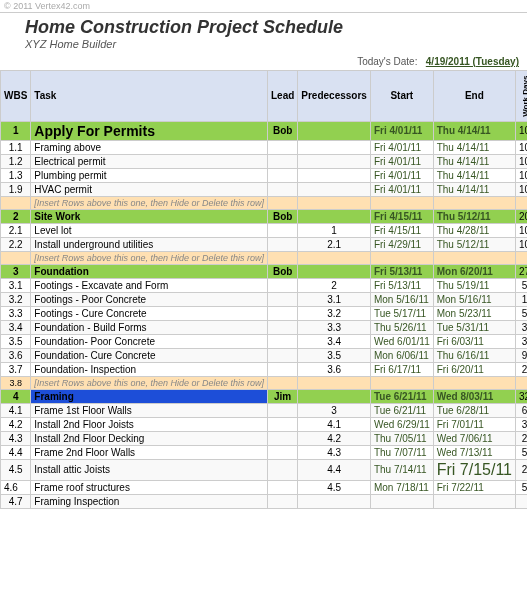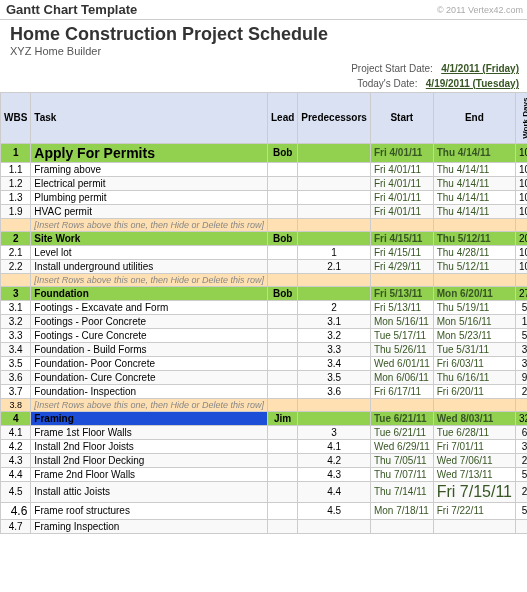--- a/index.html
+++ b/index.html
@@ -75,35 +75,29 @@
     .underline-val {
       text-decoration: underline;
     }
   </style>
 </head>
 <body>
 
 <div class="spreadsheet">
 
   <div class="top-row">
-    <div style="font-size:13px;font-weight:bold;color:#333;padding:1px 2px;">Gantt Chart Template</div>
     <div style="font-size:9px;color:#aaa;">© 2011 Vertex42.com</div>
   </div>
 
-  <div style="padding: 2px 4px 0 6px;">
+  <div style="padding: 2px 4px 0 21px; font-style: italic;">
     <div class="project-title">Home Construction Project Schedule</div>
     <div class="subtitle">XYZ Home Builder</div>
   </div>
 
   <div style="padding: 2px 8px 1px; text-align:right; line-height:1.5; font-size:10px;">
-    <div>
-      <span style="color:#555;">Project Start Date:</span>
-      &nbsp;
-      <span class="underline-val" style="font-weight:bold;text-decoration:underline;color:#375623;">4/1/2011 (Friday)</span>
-    </div>
     <div>
       <span style="color:#555;">Today's Date:</span>
       &nbsp;
       <span class="underline-val" style="font-weight:bold;text-decoration:underline;color:#375623;">4/19/2011 (Tuesday)</span>
     </div>
   </div>
 
   <div style="overflow:hidden;">
     <table>
       <colgroup>
@@ -373,21 +367,21 @@
     <td style="background:#f9f9f9;font-weight:normal;font-size:10px;text-align:center;">4.5</td>
     <td style="background:#f9f9f9;font-weight:normal;font-size:10px;">Install attic Joists</td>
     <td style="background:#f9f9f9;font-weight:normal;font-size:10px;text-align:center;"></td>
     <td style="background:#f9f9f9;font-size:10px;text-align:center;">4.4</td>
     <td style="background:#f9f9f9;font-weight:normal;font-size:10px;color:#375623;">Thu 7/14/11</td>
     <td style="background:#f9f9f9;font-weight:normal;font-size:16px;color:#375623;">Fri 7/15/11</td>
     <td style="background:#f9f9f9;font-size:10px;text-align:center;">2</td>
     <td style="background:#f9f9f9;font-size:10px;text-align:center;">0%</td>
   </tr>
           <tr>
-    <td style="background:#fff;font-weight:normal;font-size:12px;text-align:right;">4.6</td>
+    <td style="background:#fff;font-weight:normal;font-size:10px;text-align:left;">4.6</td>
     <td style="background:#fff;font-weight:normal;font-size:10px;">Frame roof structures</td>
     <td style="background:#fff;font-weight:normal;font-size:10px;text-align:center;"></td>
     <td style="background:#fff;font-size:10px;text-align:center;">4.5</td>
     <td style="background:#fff;font-weight:normal;font-size:10px;color:#375623;">Mon 7/18/11</td>
     <td style="background:#fff;font-weight:normal;font-size:10px;color:#375623;">Fri 7/22/11</td>
     <td style="background:#fff;font-size:10px;text-align:center;">5</td>
     <td style="background:#fff;font-size:10px;text-align:center;">0%</td>
   </tr>
           <tr>
     <td style="background:#f9f9f9;font-weight:normal;font-size:10px;text-align:center;">4.7</td>

